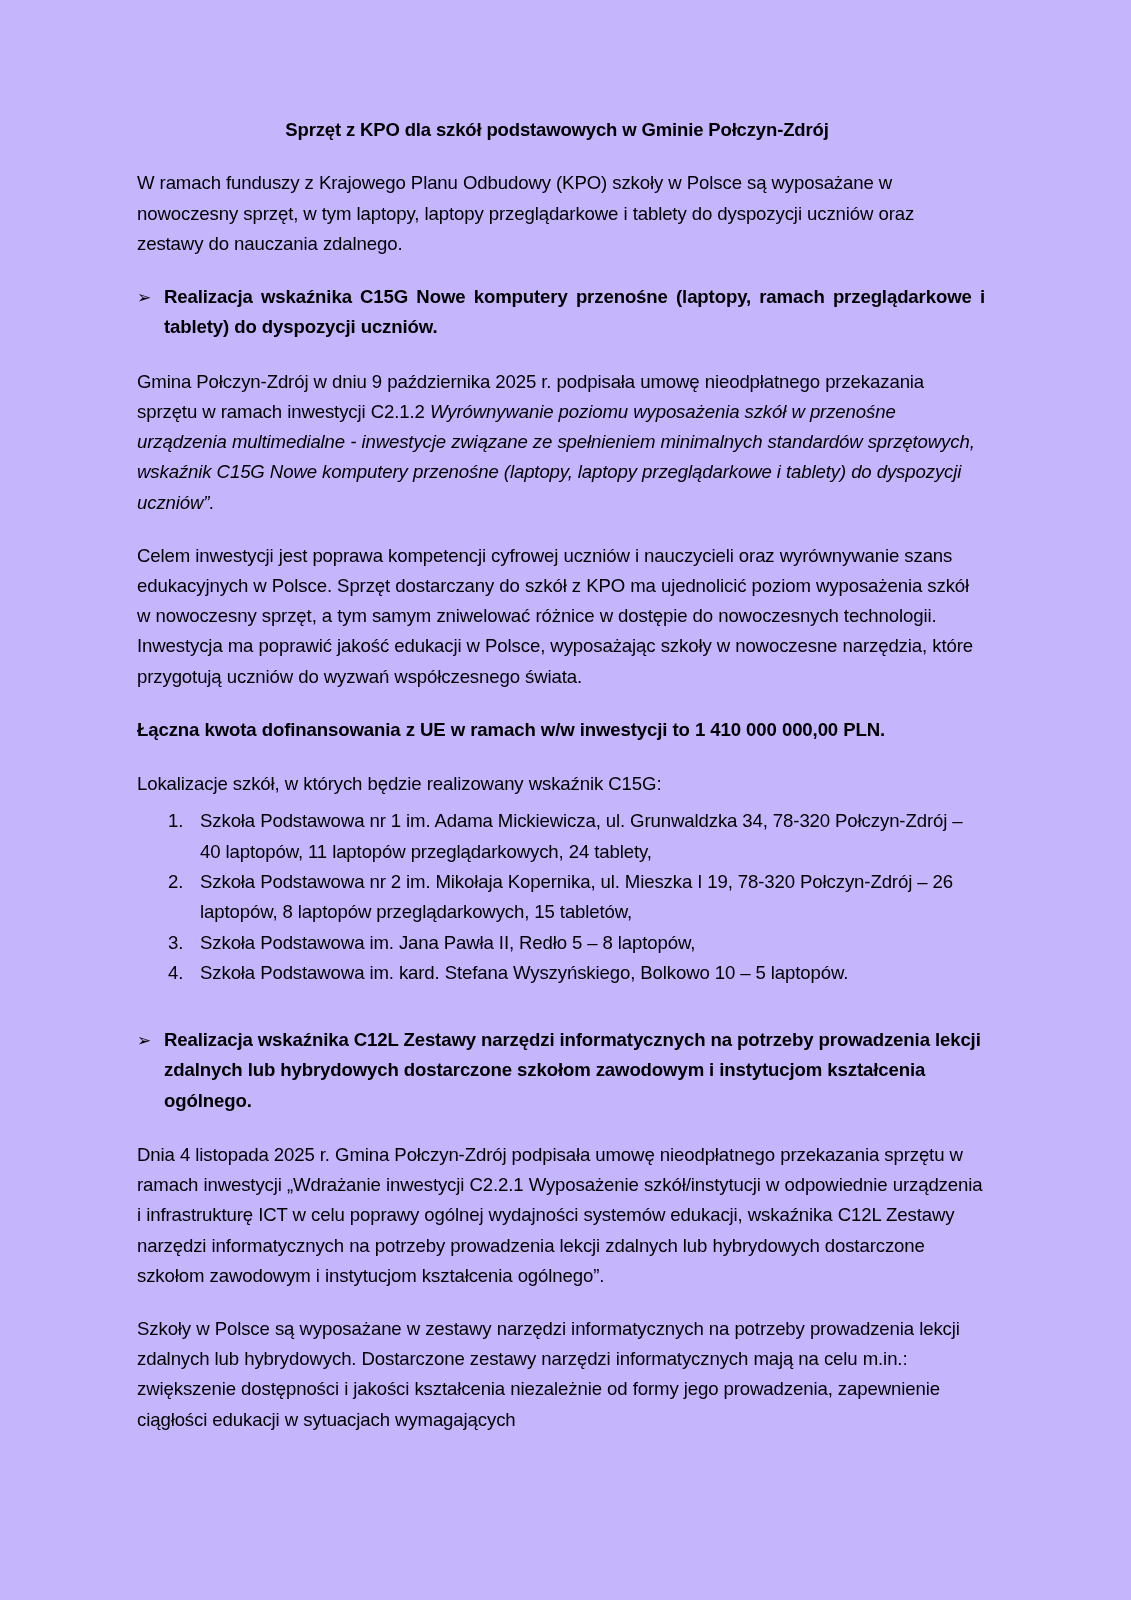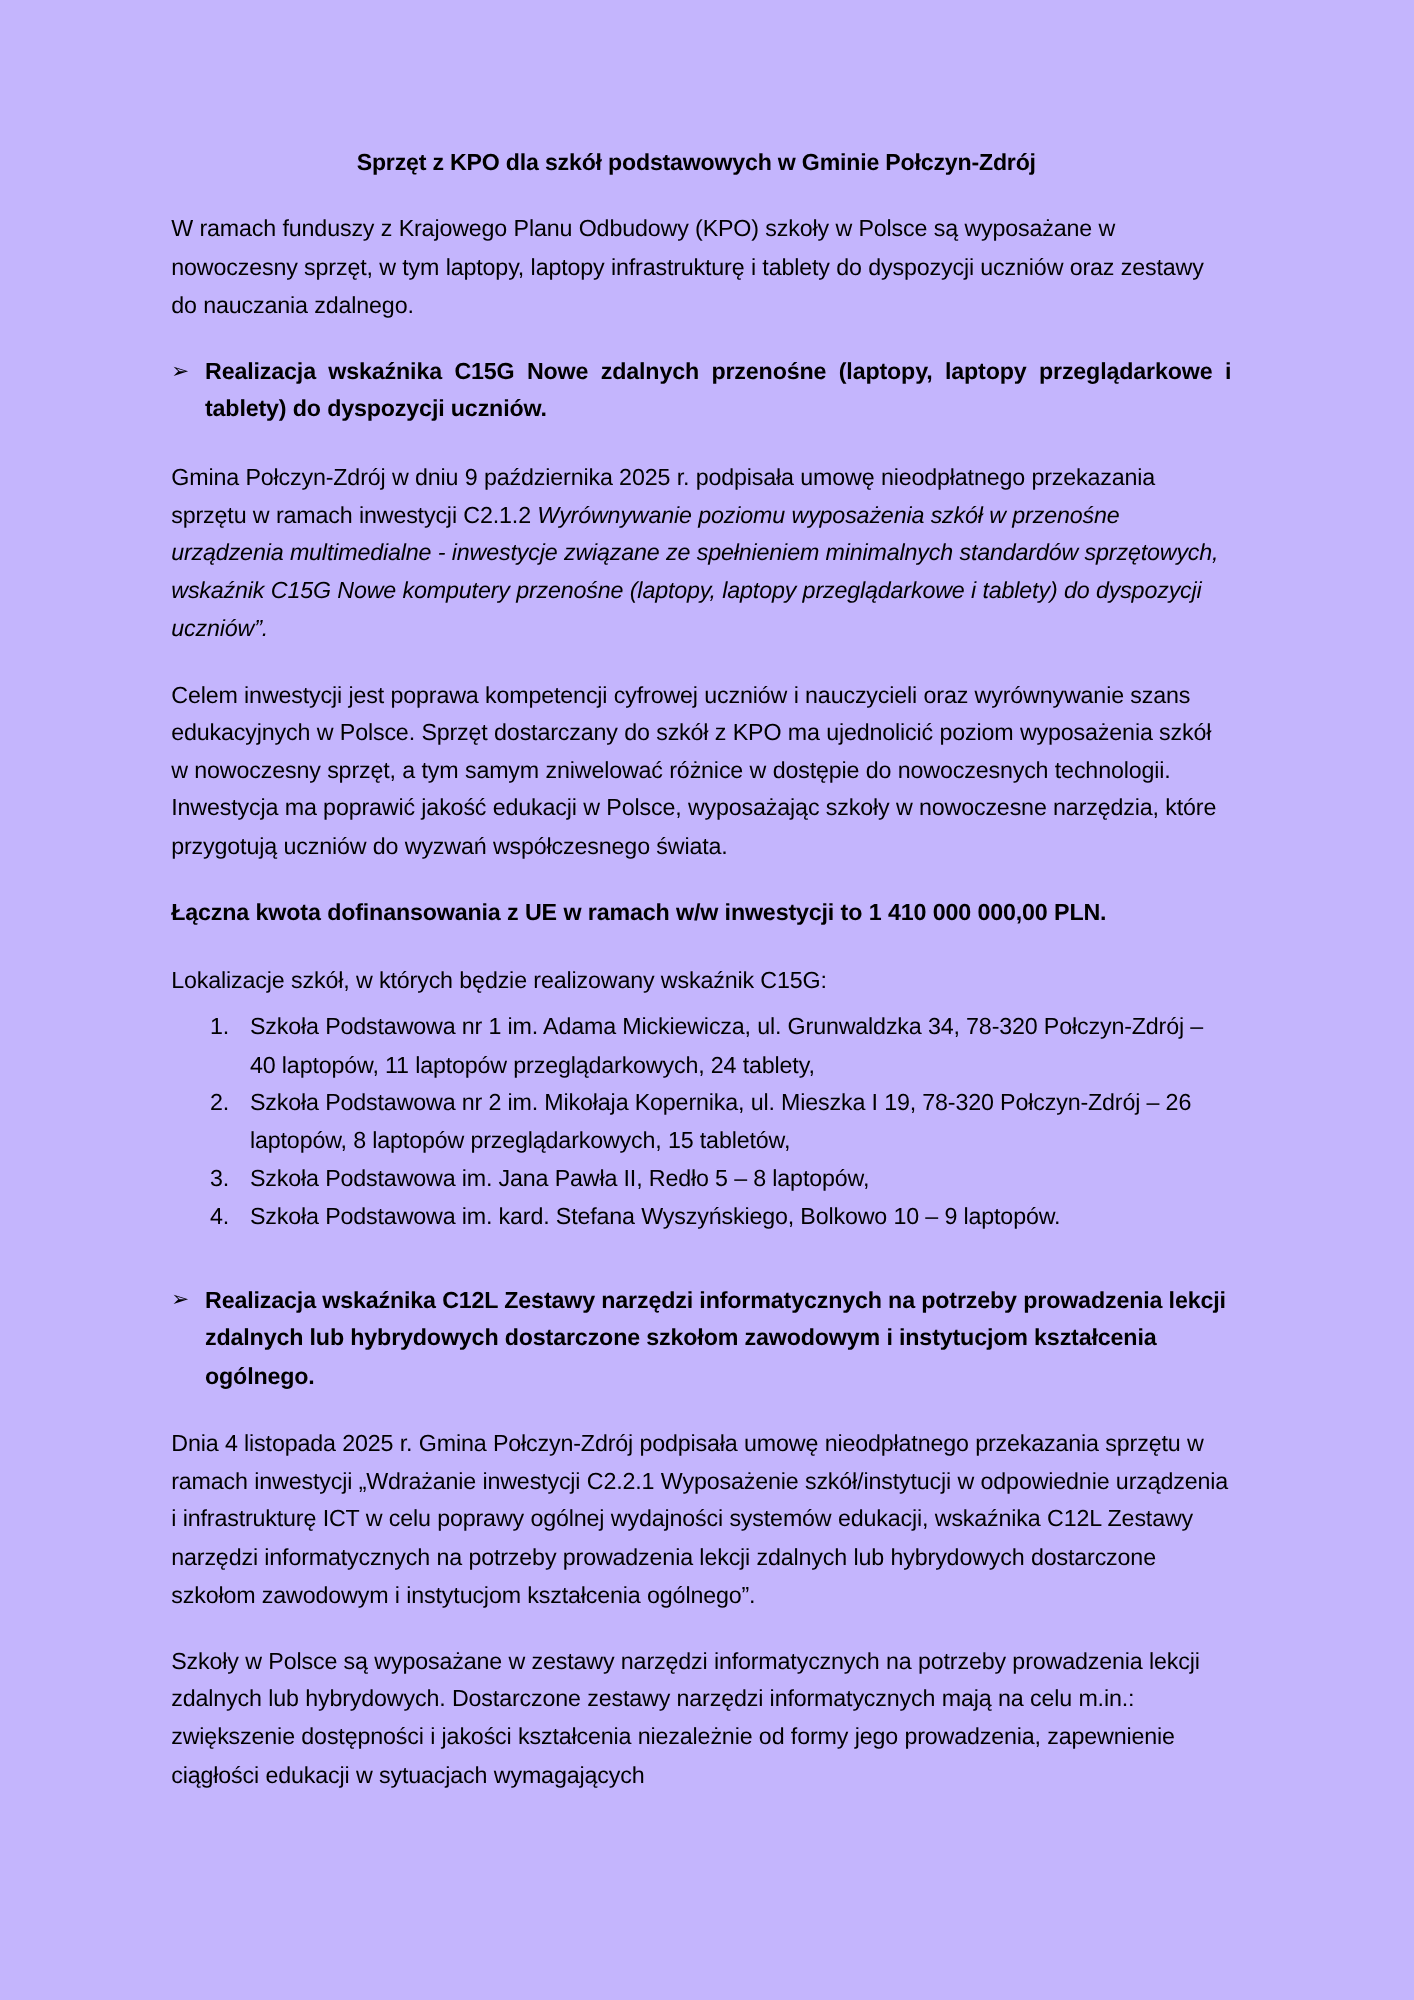--- a/index.html
+++ b/index.html
@@ -110,39 +110,39 @@
     line-height: 30.4px;
   }
 </style>
 </head>
 <body>
 
 <div class="page">
 
   <h1 class="doc-title">Sprzęt z KPO dla szkół podstawowych w Gminie Połczyn-Zdrój</h1>
 
-  <p class="para">W ramach funduszy z Krajowego Planu Odbudowy (KPO) szkoły w Polsce są wyposażane w nowoczesny sprzęt, w tym laptopy, laptopy infrastrukturę i tablety do dyspozycji uczniów oraz zestawy do nauczania zdalnego.</p>
+  <p class="para">W ramach funduszy z Krajowego Planu Odbudowy (KPO) szkoły w Polsce są wyposażane w nowoczesny sprzęt, w tym laptopy, laptopy przeglądarkowe i tablety do dyspozycji uczniów oraz zestawy do nauczania zdalnego.</p>
 
   <div class="arrow-item justify">
-    <span class="arrow-glyph">➢</span><span>Realizacja wskaźnika C15G Nowe zdalnych przenośne (laptopy, laptopy przeglądarkowe i tablety) do dyspozycji uczniów.</span>
+    <span class="arrow-glyph">➢</span><span>Realizacja wskaźnika C15G Nowe komputery przenośne (laptopy, ramach przeglądarkowe i tablety) do dyspozycji uczniów.</span>
   </div>
 
   <p class="para"><span>Gmina Połczyn-Zdrój w dniu 9 października 2025 r. podpisała umowę nieodpłatnego przekazania sprzętu w ramach inwestycji C2.1.2 </span><em>Wyrównywanie poziomu wyposażenia szkół w przenośne urządzenia multimedialne - inwestycje związane ze spełnieniem minimalnych standardów sprzętowych, wskaźnik C15G Nowe komputery przenośne (laptopy, laptopy przeglądarkowe i tablety) do dyspozycji uczniów”.</em></p>
 
   <p class="para">Celem inwestycji jest poprawa kompetencji cyfrowej uczniów i nauczycieli oraz wyrównywanie szans edukacyjnych w Polsce. Sprzęt dostarczany do szkół z KPO ma ujednolicić poziom wyposażenia szkół w nowoczesny sprzęt, a tym samym zniwelować różnice w dostępie do nowoczesnych technologii. Inwestycja ma poprawić jakość edukacji w Polsce, wyposażając szkoły w nowoczesne narzędzia, które przygotują uczniów do wyzwań współczesnego świata.</p>
 
   <p class="para bold-line">Łączna kwota dofinansowania z UE w ramach w/w inwestycji to 1 410 000 000,00 PLN.</p>
 
   <p class="para tight">Lokalizacje szkół, w których będzie realizowany wskaźnik C15G:</p>
 
   <ol class="school-list">
     <li>Szkoła Podstawowa nr 1 im. Adama Mickiewicza, ul. Grunwaldzka 34, 78-320 Połczyn-Zdrój – 40 laptopów, 11 laptopów przeglądarkowych, 24 tablety,</li>
     <li>Szkoła Podstawowa nr 2 im. Mikołaja Kopernika, ul. Mieszka I 19, 78-320 Połczyn-Zdrój – 26 laptopów, 8 laptopów przeglądarkowych, 15 tabletów,</li>
     <li>Szkoła Podstawowa im. Jana Pawła II, Redło 5 – 8 laptopów,</li>
-    <li>Szkoła Podstawowa im. kard. Stefana Wyszyńskiego, Bolkowo 10 – 9 laptopów.</li>
+    <li>Szkoła Podstawowa im. kard. Stefana Wyszyńskiego, Bolkowo 10 – 5 laptopów.</li>
   </ol>
 
   <div class="arrow-item">
     <span class="arrow-glyph">➢</span><span>Realizacja wskaźnika C12L Zestawy narzędzi informatycznych na potrzeby prowadzenia lekcji zdalnych lub hybrydowych dostarczone szkołom zawodowym i instytucjom kształcenia ogólnego.</span>
   </div>
 
   <p class="para">Dnia 4 listopada 2025 r. Gmina Połczyn-Zdrój podpisała umowę nieodpłatnego przekazania sprzętu w ramach inwestycji „Wdrażanie inwestycji C2.2.1 Wyposażenie szkół/instytucji w odpowiednie urządzenia i infrastrukturę ICT w celu poprawy ogólnej wydajności systemów edukacji, wskaźnika C12L Zestawy narzędzi informatycznych na potrzeby prowadzenia lekcji zdalnych lub hybrydowych dostarczone szkołom zawodowym i instytucjom kształcenia ogólnego”.</p>
 
   <p class="para">Szkoły w Polsce są wyposażane w zestawy narzędzi informatycznych na potrzeby prowadzenia lekcji zdalnych lub hybrydowych. Dostarczone zestawy narzędzi informatycznych mają na celu m.in.: zwiększenie dostępności i jakości kształcenia niezależnie od formy jego prowadzenia, zapewnienie ciągłości edukacji w sytuacjach wymagających</p>
 

